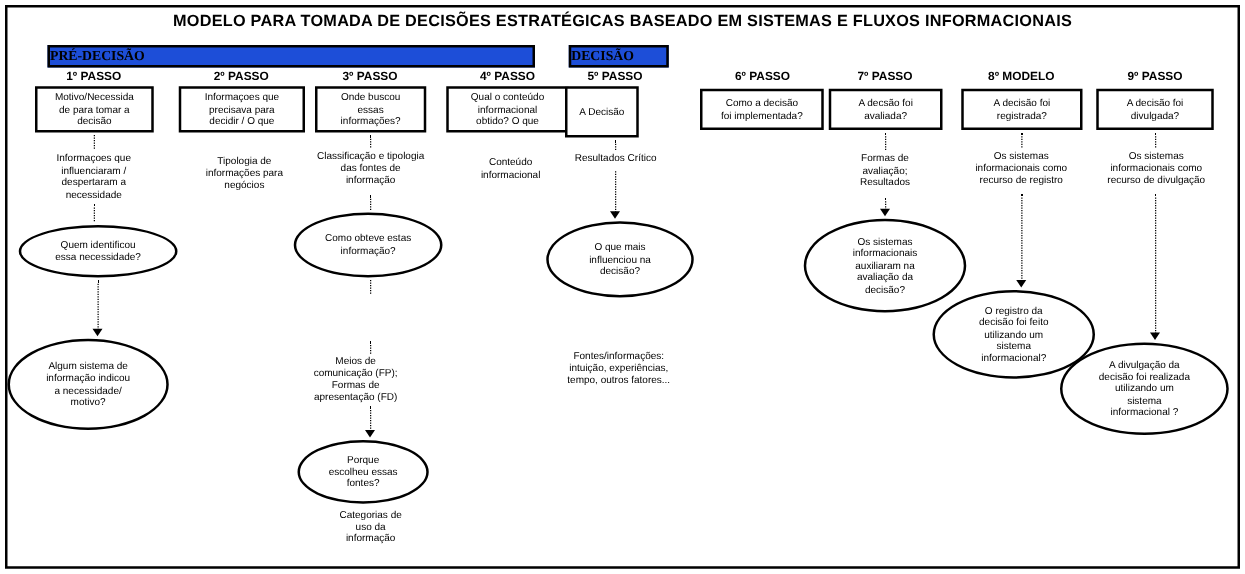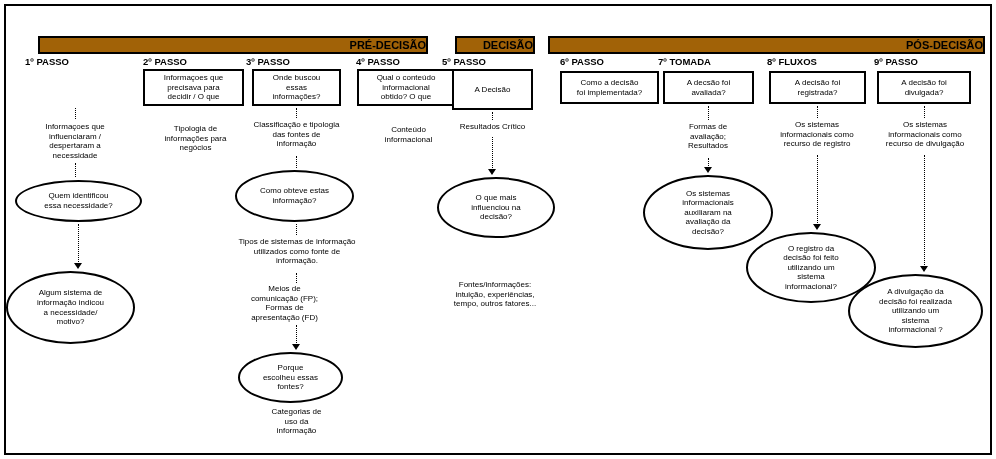--- a/index.html
+++ b/index.html
@@ -6,25 +6,25 @@
   .canvas {
     position:relative; width:996px; height:459px; background:#fff;
     font-family:"Liberation Sans", sans-serif; color:#000; overflow:hidden;
   }
   .frame { position:absolute; left:4px; top:4px; width:984px; height:447px; border:2px solid #000; }
   .title {
     position:absolute; left:0; top:9px; width:996px; text-align:center;
     font-size:13px; font-weight:bold; letter-spacing:0.2px;
   }
   .phase-bar {
-    position:absolute; top:36px; height:14px; border:2px solid #000; background:#a16207;
-    text-align:right; font-size:11px; font-weight:bold; line-height:14px;
+    position:absolute; top:36px; height:14px; border:2px solid #000; background:#1d4ed8;
+    text-align:left; font-size:11px; font-weight:bold; line-height:14px;font-family:Liberation Serif, serif;
   }
   .step-label {
-    position:absolute; top:56px; width:100px; text-align:left;
+    position:absolute; top:56px; width:100px; text-align:center;
     font-size:9.5px; font-weight:bold;
   }
   .step-box {
     position:absolute; border:2px solid #000; background:#fff; box-sizing:border-box;
     font-size:8px; line-height:1.2; text-align:center; white-space:pre-line;
     display:flex; align-items:center; justify-content:center; padding:1px;
   }
   .note {
     position:absolute; font-size:8px; line-height:1.2; text-align:center; white-space:pre-line;
   }
@@ -38,45 +38,48 @@
     position:absolute; width:0; height:0;
     border-left:4px solid transparent; border-right:4px solid transparent; border-top:6px solid #000;
   }
 </style>
 </head>
 <body>
 
 <div class="canvas">
   <div class="frame"></div>
 
+  <div class="title">MODELO PARA TOMADA DE DECISÕES ESTRATÉGICAS BASEADO EM SISTEMAS E FLUXOS INFORMACIONAIS</div>
 
   <div class="phase-bar" style="left:38px; width:386px;">PRÉ-DECISÃO</div>
   <div class="phase-bar" style="left:455px; width:76px;">DECISÃO</div>
-  <div class="phase-bar" style="left:548px; width:433px;">PÓS-DECISÃO</div>
 
   <div class="step-label" style="left:25px;">1º PASSO</div>
   <div class="step-label" style="left:143px;">2º PASSO</div>
   <div class="step-label" style="left:246px;">3º PASSO</div>
   <div class="step-label" style="left:356px;">4º PASSO</div>
   <div class="step-label" style="left:442px;">5º PASSO</div>
   <div class="step-label" style="left:560px;">6º PASSO</div>
-  <div class="step-label" style="left:658px;">7º TOMADA</div>
-  <div class="step-label" style="left:767px;">8º FLUXOS</div>
+  <div class="step-label" style="left:658px;">7º PASSO</div>
+  <div class="step-label" style="left:767px;">8º MODELO</div>
   <div class="step-label" style="left:874px;">9º PASSO</div>
 
+  <div class="step-box" style="left:28px;  top:69px; width:95px;  height:37px;">Motivo/Necessida
+de para tomar a
+decisão</div>
   <div class="step-box" style="left:143px; top:69px; width:101px; height:37px;">Informaçoes que
 precisava para
 decidir / O que</div>
   <div class="step-box" style="left:252px; top:69px; width:89px;  height:37px;">Onde buscou
 essas
 informações?</div>
   <div class="step-box" style="left:357px; top:69px; width:98px;  height:37px;">Qual o conteúdo
 informacional
 obtido? O que</div>
-  <div class="step-box" style="left:452px; top:69px; width:81px;  height:41px;">A Decisão</div>
+  <div class="step-box" style="left:452px; top:69px; width:59px;  height:41px;">A Decisão</div>
   <div class="step-box" style="left:663px; top:71px; width:91px;  height:33px;">A decsão foi
 avaliada?</div>
   <div class="step-box" style="left:560px; top:71px; width:99px;  height:33px;">Como a decisão
 foi implementada?</div>
   <div class="step-box" style="left:769px; top:71px; width:97px;  height:33px;">A decisão foi
 registrada?</div>
   <div class="step-box" style="left:877px; top:71px; width:94px;  height:33px;">A decisão foi
 divulgada?</div>
 
   <div class="dotted" style="left:75px; top:108px; height:11px;"></div>
@@ -99,23 +102,20 @@
 negócios</div>
 
   <div class="dotted" style="left:296px; top:108px; height:10px;"></div>
   <div class="note" style="left:239px; top:120px; width:115px;">Classificação e tipologia
 das fontes de
 informação</div>
   <div class="dotted" style="left:296px; top:156px; height:12px;"></div>
   <div class="ellipse" style="left:235px; top:170px; width:119px; height:52px;">Como obteve estas
 informação?</div>
   <div class="dotted" style="left:296px; top:224px; height:11px;"></div>
-  <div class="note" style="left:221px; top:237px; width:152px;">Tipos de sistemas de informação
-utilizados como fonte de
-informação.</div>
   <div class="dotted" style="left:296px; top:273px; height:10px;"></div>
   <div class="note" style="left:236px; top:284px; width:97px;">Meios de
 comunicação (FP);
 Formas de
 apresentação (FD)</div>
   <div class="dotted" style="left:296px; top:325px; height:20px;"></div>
   <div class="arrowhead" style="left:292px; top:344px;"></div>
   <div class="ellipse" style="left:238px; top:352px; width:105px; height:51px;">Porque
 escolheu essas
 fontes?</div>

